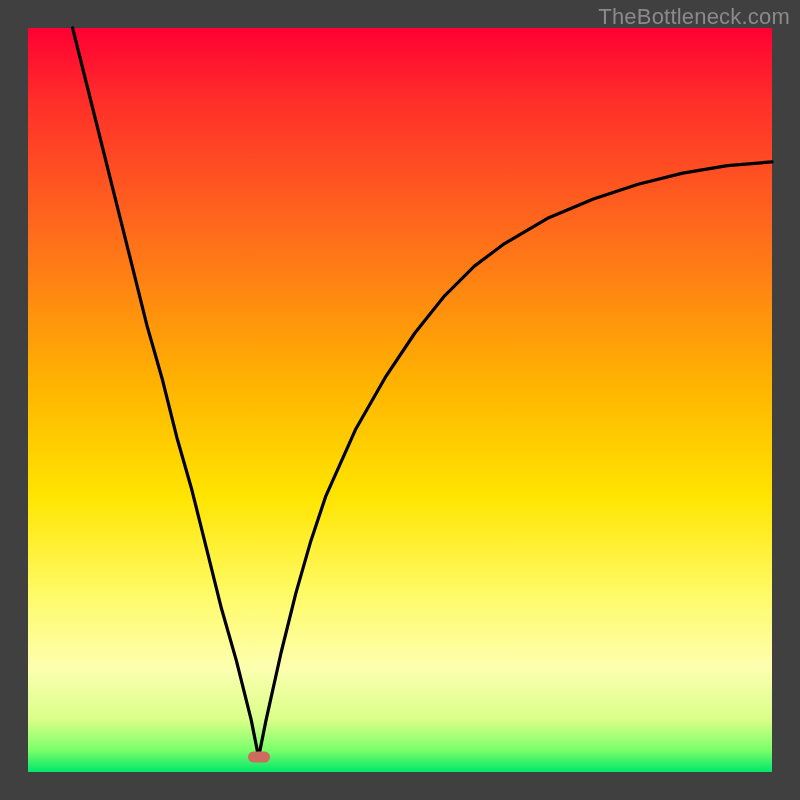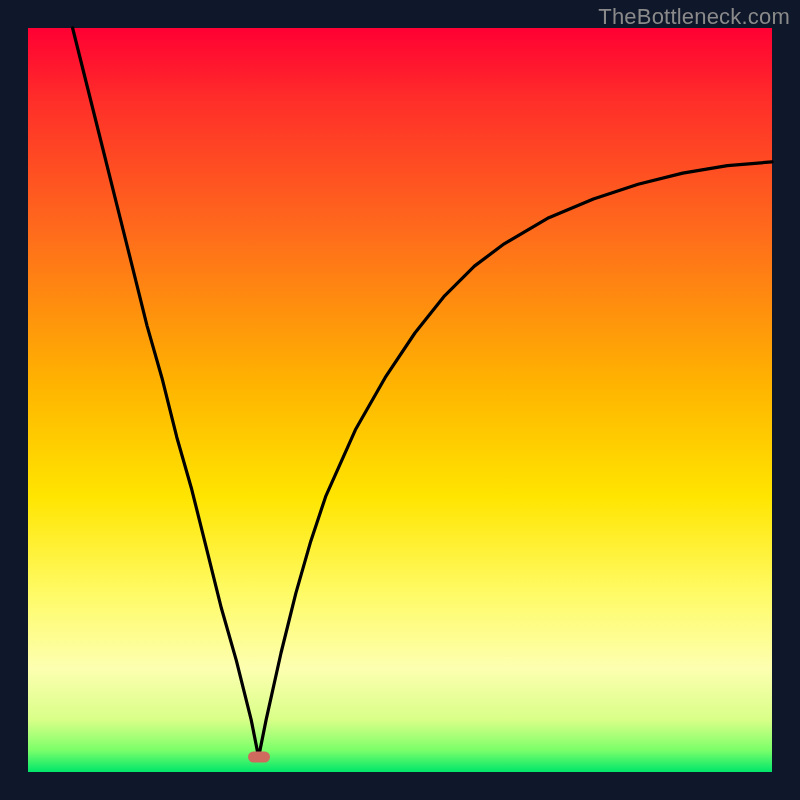--- a/index.html
+++ b/index.html
@@ -8,21 +8,21 @@
     width: 800px;
     height: 800px;
     background: #000;
     font-family: Arial, Helvetica, sans-serif;
     overflow: hidden;
   }
   .outer {
     position: relative;
     width: 800px;
     height: 800px;
-    background: #0f172a;
+    background: #404040;
   }
   .plot {
     position: absolute;
     
     left: 28px;
     top: 28px;
     width: 744px;
     height: 744px;
     
     background: linear-gradient(

